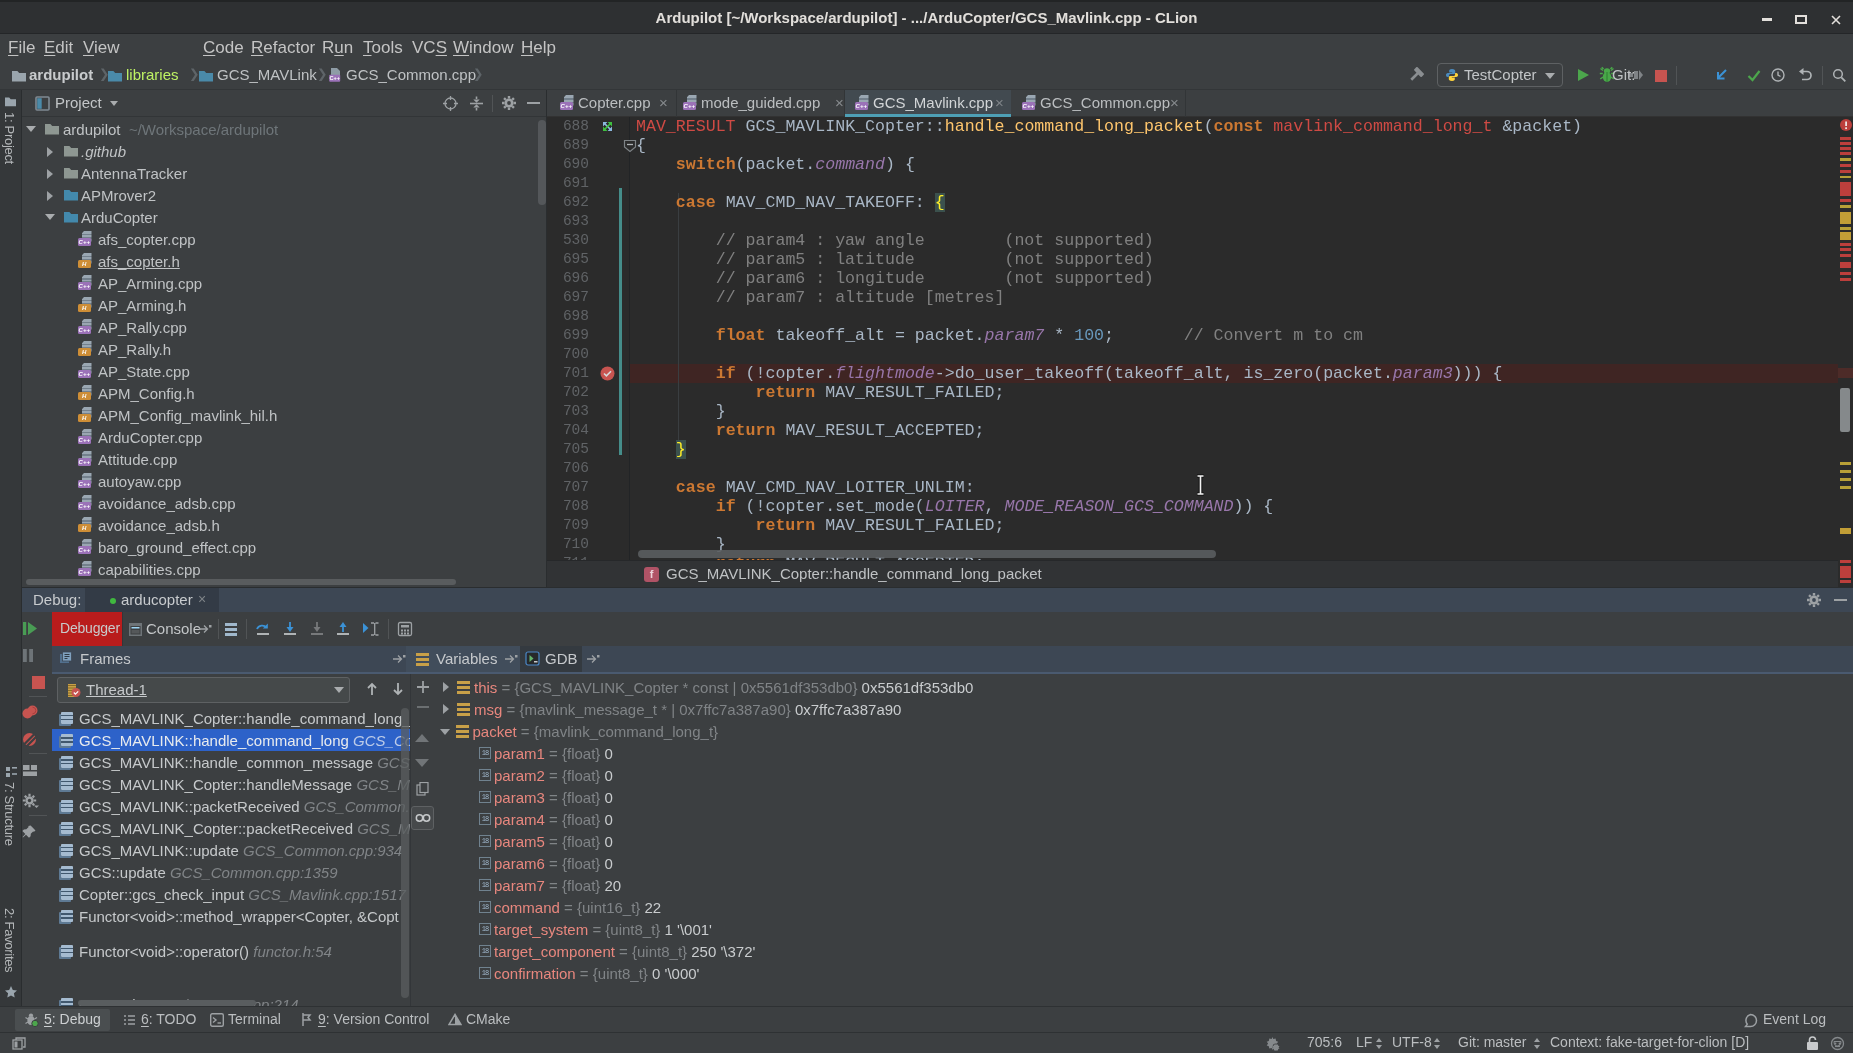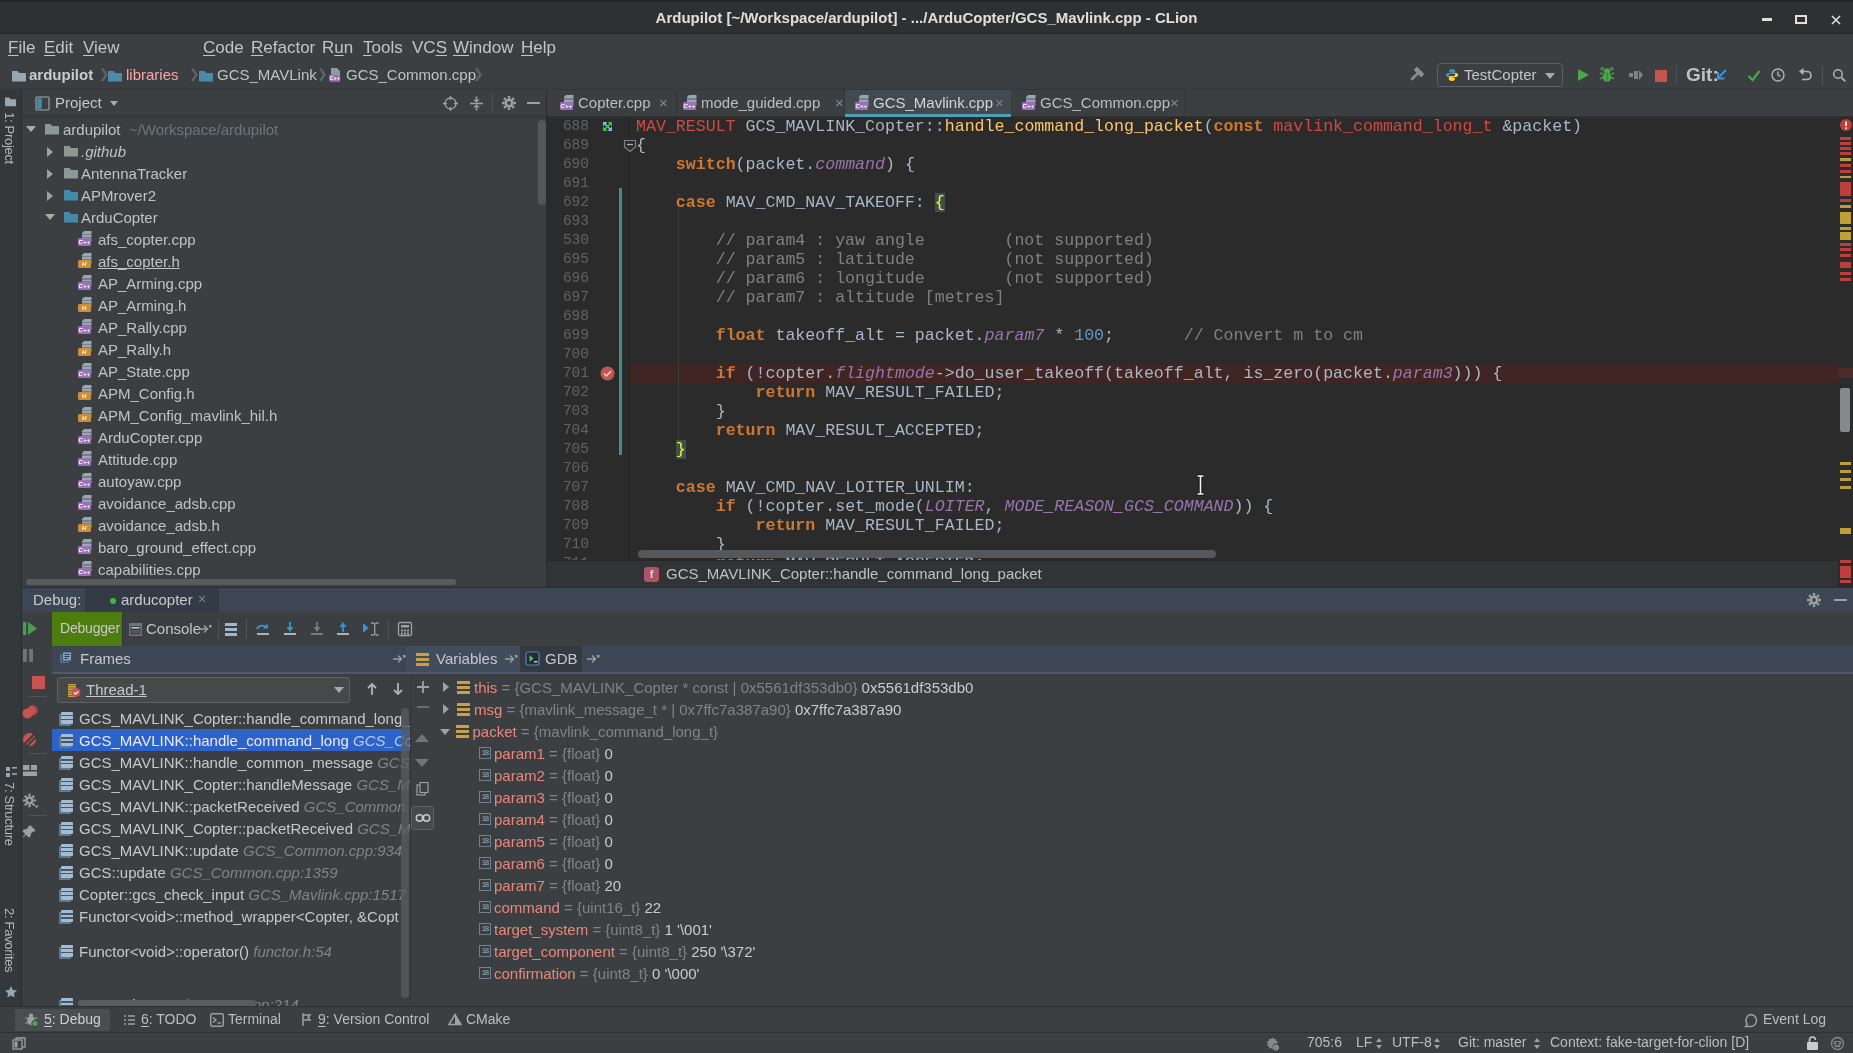--- a/index.html
+++ b/index.html
@@ -79,21 +79,21 @@
 <div class="r" id="navbar" style="left:0;top:62px;width:1853px;height:28px;background:#3C3F41;border-bottom:1px solid #333638;box-sizing:border-box;">
 
   <svg class="icon" style="left:11px;top:6px;" width="16" height="16">
         <path d="M1 3h5.4l1.8 2H15v8.5H1z" fill="#9AA5AD"></path>
       </svg>
   <div class="r" style="left:29px;top:0;height:27px;line-height:26px;font-size:15px;font-weight:bold;color:#C8CBCD;">ardupilot</div>
   <div class="r" style="left:99px;top:4px;font-size:12.5px;color:#5E6468;">❯</div>
   <svg class="icon" style="left:107px;top:6px;" width="16" height="16">
         <path d="M1 3h5.4l1.8 2H15v8.5H1z" fill="#4A8AA9"></path>
       </svg>
-  <div class="r" style="left:126px;top:0;height:27px;line-height:26px;font-size:15px;color:#fca5a5;">libraries</div>
+  <div class="r" style="left:126px;top:0;height:27px;line-height:26px;font-size:15px;color:#bef264;">libraries</div>
   <div class="r" style="left:189px;top:4px;font-size:12.5px;color:#5E6468;">❯</div>
   <svg class="icon" style="left:198px;top:6px;" width="16" height="16">
         <path d="M1 3h5.4l1.8 2H15v8.5H1z" fill="#4A8AA9"></path>
       </svg>
   <div class="r" style="left:217px;top:0;height:27px;line-height:26px;font-size:15px;color:#BFC2C4;">GCS_MAVLink</div>
   <div class="r" style="left:317px;top:4px;font-size:12.5px;color:#5E6468;">❯</div>
   <svg class="icon" style="left:327px;top:5px;" width="16" height="16">
         <path d="M4 1h6l3 3v5H4z" fill="#8E9CA6"></path>
         <rect x="2.2" y="7.8" width="11" height="7" rx="1" fill="#9B72B8"></rect>
         <text x="7.7" y="13.2" font-size="5.6" font-weight="bold" fill="#fff" text-anchor="middle" font-family="Liberation Sans">C++</text>
@@ -124,21 +124,21 @@
         <ellipse cx="8" cy="5" rx="3.2" ry="2.8" fill="#49A949"></ellipse>
         <ellipse cx="8" cy="11" rx="4.2" ry="5" fill="#49A949"></ellipse>
         <path d="M8 6v10" stroke="#2E7D32" stroke-width="1"></path>
       </svg>
   <svg class="icon" style="left:1628px;top:6px;" width="15" height="14">
         <path d="M1 5h4v4H1zM6 3h4v8H6z" fill="#7F8386"></path>
         <path d="M11 2l4 5-4 5z" fill="#7F8386"></path>
       </svg>
   <div class="r" style="left:1655px;top:8px;width:12px;height:12px;background:#C75450;"></div>
   <div class="sep-v" style="left:1676px;top:4px;height:19px;"></div>
-  <div class="r" style="left:1686px;top:0;height:27px;line-height:26px;font-size:19px;color:#BFC2C4;font-weight:bold;">Git:</div>
+  <div class="r" style="left:1612px;top:0;height:27px;line-height:26px;font-size:15px;color:#BFC2C4;">Git:</div>
   <svg class="icon" style="left:1714px;top:6px;" width="14" height="14">
         <path d="M12 2L4 10M4 4v6.5h6.5" stroke="#3B92D6" stroke-width="2" fill="none"></path>
       </svg>
   <svg class="icon" style="left:1747px;top:6px;" width="14" height="14">
         <path d="M1.5 8l4 4L12.5 3" stroke="#4CA64C" stroke-width="2.2" fill="none"></path>
       </svg>
   <svg class="icon" style="left:1771px;top:6px;" width="14" height="14">
         <circle cx="7" cy="7" r="6" stroke="#AFB3B5" stroke-width="1.4" fill="none"></circle>
         <path d="M7 3.5V7l2.5 1.5" stroke="#AFB3B5" stroke-width="1.4" fill="none"></path>
       </svg>
@@ -394,21 +394,21 @@
           <circle cx="8" cy="8" r="1.9" fill="#3D4754"></circle>
         </svg>
     <div class="r" style="left:1812px;top:11px;width:13px;height:2px;background:#9DA1A4;"></div>
   </div>
 
   <div class="r" style="left:0px;top:24px;width:1831px;height:34px;background:#3C3F41;">
     <svg class="icon" style="left:11px;top:9px;" width="16" height="16">
           <rect x="1" y="2" width="3.2" height="12" fill="#499C54"></rect>
           <path d="M6 2l9 6-9 6z" fill="#499C54"></path>
         </svg>
-    <div class="r" style="left:29px;top:0;width:70px;height:34px;background:#4d7c0f;border-left:1px solid #333639;border-right:1px solid #333639;">
+    <div class="r" style="left:29px;top:0;width:70px;height:34px;background:#b91c1c;border-left:1px solid #333639;border-right:1px solid #333639;">
       <div class="r" style="left:8px;top:0;height:34px;line-height:33px;font-size:14px;letter-spacing:-0.2px;color:#C8CACB;">Debugger</div>
     </div>
     <svg class="icon" style="left:106px;top:10px;" width="15" height="15">
           <rect x="1" y="1" width="13" height="13" fill="#6E7478"></rect>
           <rect x="2.5" y="4" width="10" height="8.5" fill="#3C3F41"></rect>
           <rect x="3.5" y="5" width="8" height="1.5" fill="#9FD6F5"></rect>
           <rect x="3.5" y="8" width="8" height="3.5" fill="#55585A"></rect>
         </svg>
     <div class="r" style="left:124px;top:0;height:34px;line-height:33px;font-size:15px;color:#C3C6C8;">Console</div>
     <svg class="icon" style="left:176px;top:12px;" width="14" height="10">

